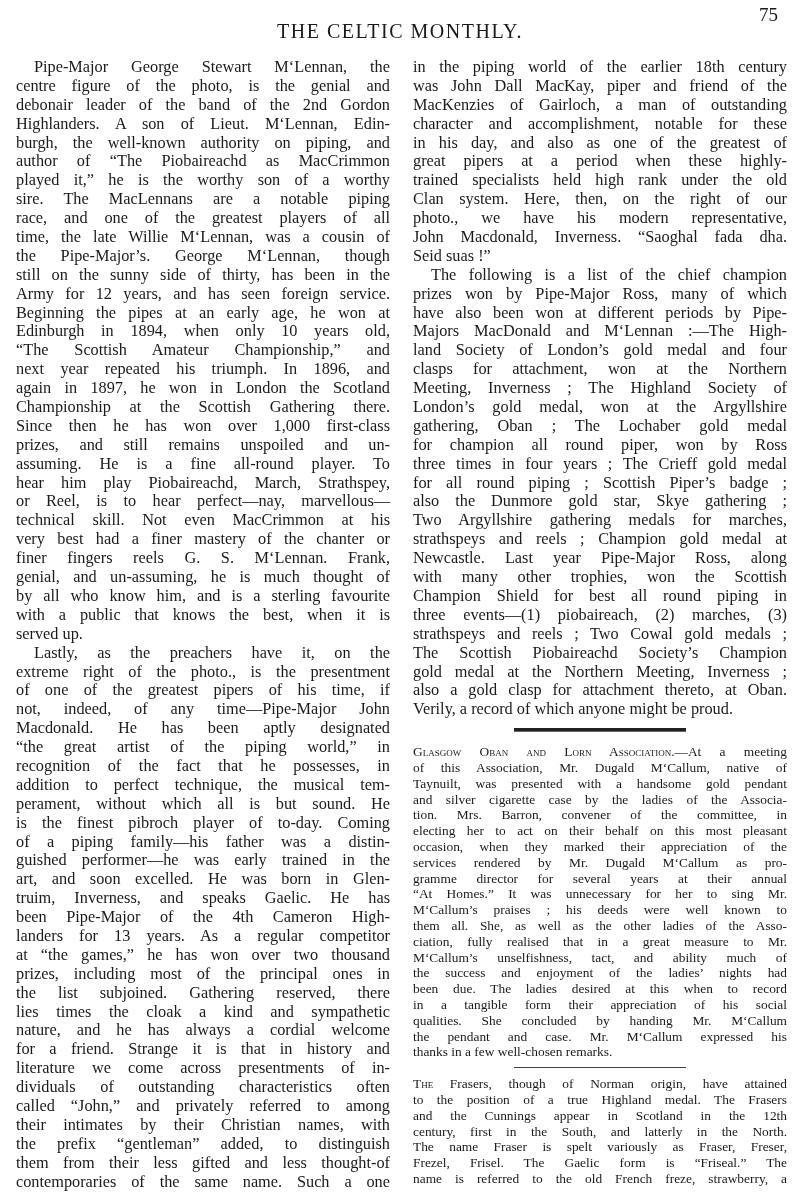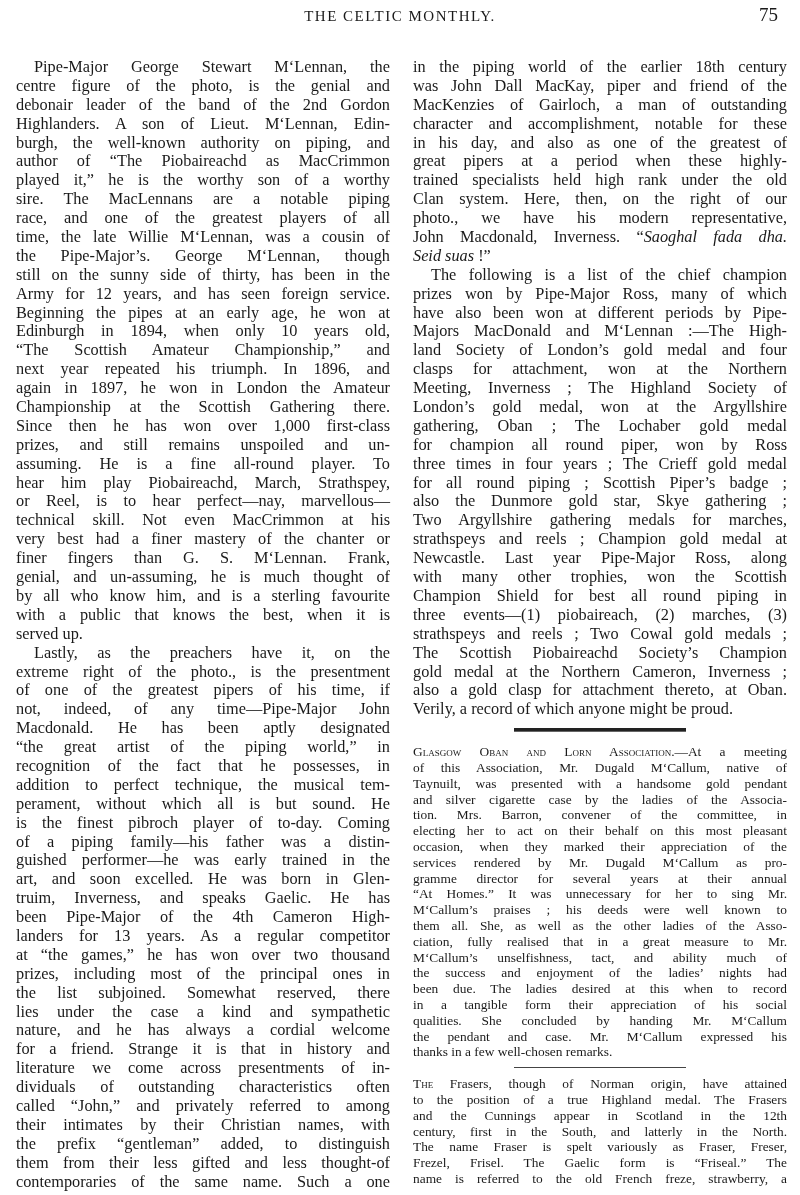--- a/index.html
+++ b/index.html
@@ -5,42 +5,42 @@
   html, body { margin: 0; padding: 0; background: #fff; }
   body {
     width: 800px; height: 1195px; overflow: hidden; position: relative;
     font-family: "DejaVu Serif", "Liberation Serif", serif;
     color: #1a1a1a;
   }
   .header {
     position: absolute; top: 4px; left: 0; width: 800px; height: 24px;
   }
   .header .title {
-    position: absolute; left: 0; width: 800px; top: 4px; text-align: center;
-    font-family: "Liberation Serif", serif; font-size: 15px; letter-spacing: 1.5px;
+    position: absolute; left: 0; width: 800px; top: 16px; text-align: center;
+    font-family: "Liberation Serif", serif; font-size: 20px; letter-spacing: 1.5px;
   }
   .header .pageno {
     position: absolute; right: 22px; top: 0; font-family: "Liberation Serif", serif; font-size: 19px;
   }
   .col {
     position: absolute; top: 58px;
     font-family: "Liberation Serif", serif;
   }
   .col-left { left: 16px; width: 374px; }
   .col-right { left: 413px; width: 374px; }
   .line {
     display: block; height: 18.9px; line-height: 18.9px;
     font-size: 16.3px; white-space: nowrap;
     text-align: justify; text-align-last: justify;
   }
   .line.last { text-align-last: left; }
   .line.indent { padding-left: 18px; }
   .small .line { height: 15.8px; line-height: 15.8px; font-size: 13.4px; }
   .sc { font-variant: small-caps; margin-top: 38px; }
-  .it { font-style: italic; }
+  .it { }
   .divider-thick {
     width: 172px; height: 3px; background: #222; margin: 9px auto 12px auto;
     border-bottom: 1px solid #666;
   }
   .divider-thin {
     width: 172px; height: 1px; background: #444; margin: 7px auto 8px auto;
   }
 </style>
 </head>
 <body>
@@ -61,30 +61,30 @@
     <span class="line"><span>sire.  The MacLennans are a notable piping</span></span>
     <span class="line"><span>race, and one of the greatest players of all</span></span>
     <span class="line"><span>time, the late Willie M‘Lennan, was a cousin of</span></span>
     <span class="line"><span>the Pipe-Major’s.  George M‘Lennan, though</span></span>
     <span class="line"><span>still on the sunny side of thirty, has been in the</span></span>
     <span class="line"><span>Army for 12 years, and has seen foreign service.</span></span>
     <span class="line"><span>Beginning the pipes at an early age, he won at</span></span>
     <span class="line"><span>Edinburgh in 1894, when only 10 years old,</span></span>
     <span class="line"><span>“The Scottish Amateur Championship,” and</span></span>
     <span class="line"><span>next year repeated his triumph.  In 1896, and</span></span>
-    <span class="line"><span>again in 1897, he won in London the Amateur</span></span>
+    <span class="line"><span>again in 1897, he won in London the Scotland</span></span>
     <span class="line"><span>Championship at the Scottish Gathering there.</span></span>
     <span class="line"><span>Since then he has won over 1,000 first-class</span></span>
     <span class="line"><span>prizes, and still remains unspoiled and un-</span></span>
     <span class="line"><span>assuming.  He is a fine all-round player.  To</span></span>
     <span class="line"><span>hear him play Piobaireachd, March, Strathspey,</span></span>
     <span class="line"><span>or Reel, is to hear perfect—nay, marvellous—</span></span>
     <span class="line"><span>technical skill.  Not even MacCrimmon at his</span></span>
     <span class="line"><span>very best had a finer mastery of the chanter or</span></span>
-    <span class="line"><span>finer fingers than G. S. M‘Lennan.  Frank,</span></span>
+    <span class="line"><span>finer fingers reels G. S. M‘Lennan.  Frank,</span></span>
     <span class="line"><span>genial, and un-assuming, he is much thought of</span></span>
     <span class="line"><span>by all who know him, and is a sterling favourite</span></span>
     <span class="line"><span>with a public that knows the best, when it is</span></span>
     <span class="line last"><span>served up.</span></span>
     <span class="line indent"><span>Lastly, as the preachers have it, on the</span></span>
     <span class="line"><span>extreme right of the photo., is the presentment</span></span>
     <span class="line"><span>of one of the greatest pipers of his time, if</span></span>
     <span class="line"><span>not, indeed, of any time—Pipe-Major John</span></span>
     <span class="line"><span>Macdonald.  He has been aptly designated</span></span>
     <span class="line"><span>“the great artist of the piping world,” in</span></span>
@@ -93,22 +93,22 @@
     <span class="line"><span>perament, without which all is but sound.  He</span></span>
     <span class="line"><span>is the finest pibroch player of to-day.  Coming</span></span>
     <span class="line"><span>of a piping family—his father was a distin-</span></span>
     <span class="line"><span>guished performer—he was early trained in the</span></span>
     <span class="line"><span>art, and soon excelled.  He was born in Glen-</span></span>
     <span class="line"><span>truim, Inverness, and speaks Gaelic.  He has</span></span>
     <span class="line"><span>been Pipe-Major of the 4th Cameron High-</span></span>
     <span class="line"><span>landers for 13 years.  As a regular competitor</span></span>
     <span class="line"><span>at “the games,” he has won over two thousand</span></span>
     <span class="line"><span>prizes, including most of the principal ones in</span></span>
-    <span class="line"><span>the list subjoined.  Somewhat reserved, there</span></span>
-    <span class="line"><span>lies under the case a kind and sympathetic</span></span>
+    <span class="line"><span>the list subjoined.  Gathering reserved, there</span></span>
+    <span class="line"><span>lies times the cloak a kind and sympathetic</span></span>
     <span class="line"><span>nature, and he has always a cordial welcome</span></span>
     <span class="line"><span>for a friend.  Strange it is that in history and</span></span>
     <span class="line"><span>literature we come across presentments of in-</span></span>
     <span class="line"><span>dividuals of outstanding characteristics often</span></span>
     <span class="line"><span>called “John,” and privately referred to among</span></span>
     <span class="line"><span>their intimates by their Christian names, with</span></span>
     <span class="line"><span>the prefix “gentleman” added, to distinguish</span></span>
     <span class="line"><span>them from their less gifted and less thought-of</span></span>
     <span class="line"><span>contemporaries of the same name.  Such a one</span></span>
   </div>
@@ -140,21 +140,21 @@
       <span class="line"><span>for all round piping ; Scottish Piper’s badge ;</span></span>
       <span class="line"><span>also the Dunmore gold star, Skye gathering ;</span></span>
       <span class="line"><span>Two Argyllshire gathering medals for marches,</span></span>
       <span class="line"><span>strathspeys and reels ; Champion gold medal at</span></span>
       <span class="line"><span>Newcastle.  Last year Pipe-Major Ross, along</span></span>
       <span class="line"><span>with many other trophies, won the Scottish</span></span>
       <span class="line"><span>Champion Shield for best all round piping in</span></span>
       <span class="line"><span>three events—(1) piobaireach, (2) marches, (3)</span></span>
       <span class="line"><span>strathspeys and reels ; Two Cowal gold medals ;</span></span>
       <span class="line"><span>The Scottish Piobaireachd Society’s Champion</span></span>
-      <span class="line"><span>gold medal at the Northern Cameron, Inverness ;</span></span>
+      <span class="line"><span>gold medal at the Northern Meeting, Inverness ;</span></span>
       <span class="line"><span>also a gold clasp for attachment thereto, at Oban.</span></span>
       <span class="line last"><span>Verily, a record of which anyone might be proud.</span></span>
     </div>
   <div class="divider-thick"></div>
   <div class="small" id="notice-glasgow">
       <span class="line"><span class="sc">Glasgow Oban and Lorn Association.</span><span>—At a meeting</span></span>
       <span class="line"><span>of this Association, Mr. Dugald M‘Callum, native of</span></span>
       <span class="line"><span>Taynuilt, was presented with a handsome gold pendant</span></span>
       <span class="line"><span>and silver cigarette case by the ladies of the Associa-</span></span>
       <span class="line"><span>tion.  Mrs. Barron, convener of the committee, in</span></span>

